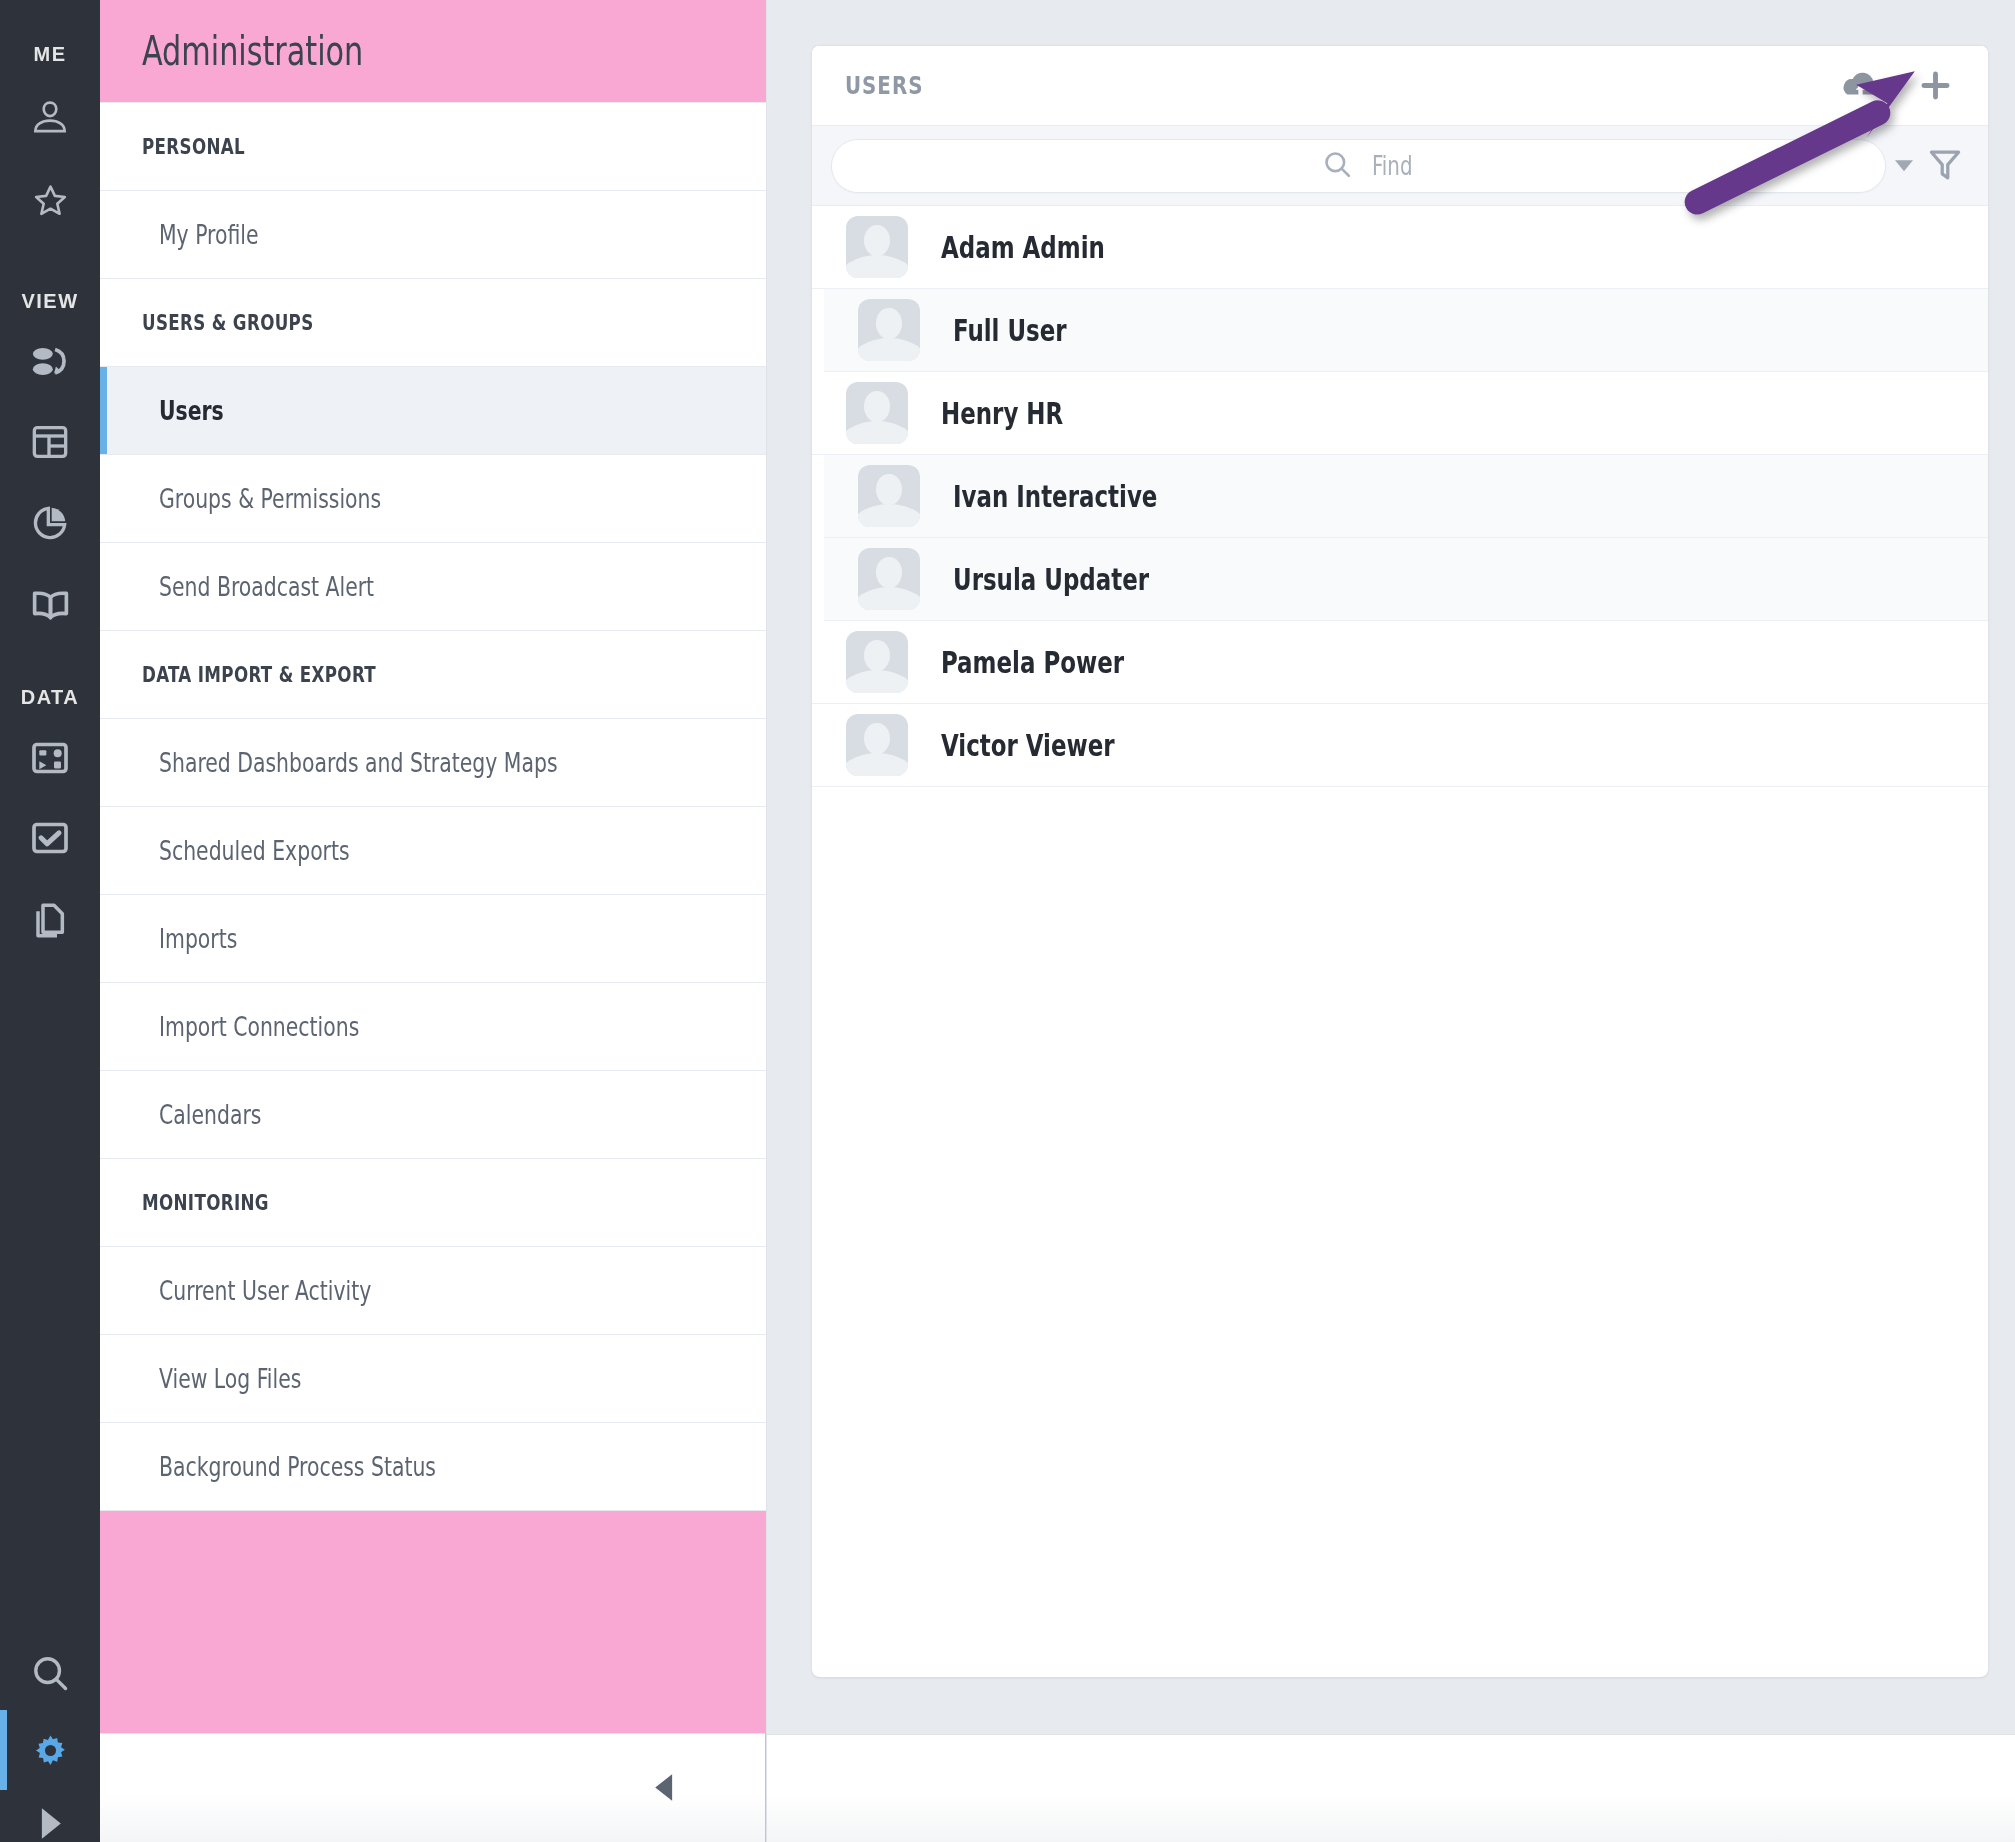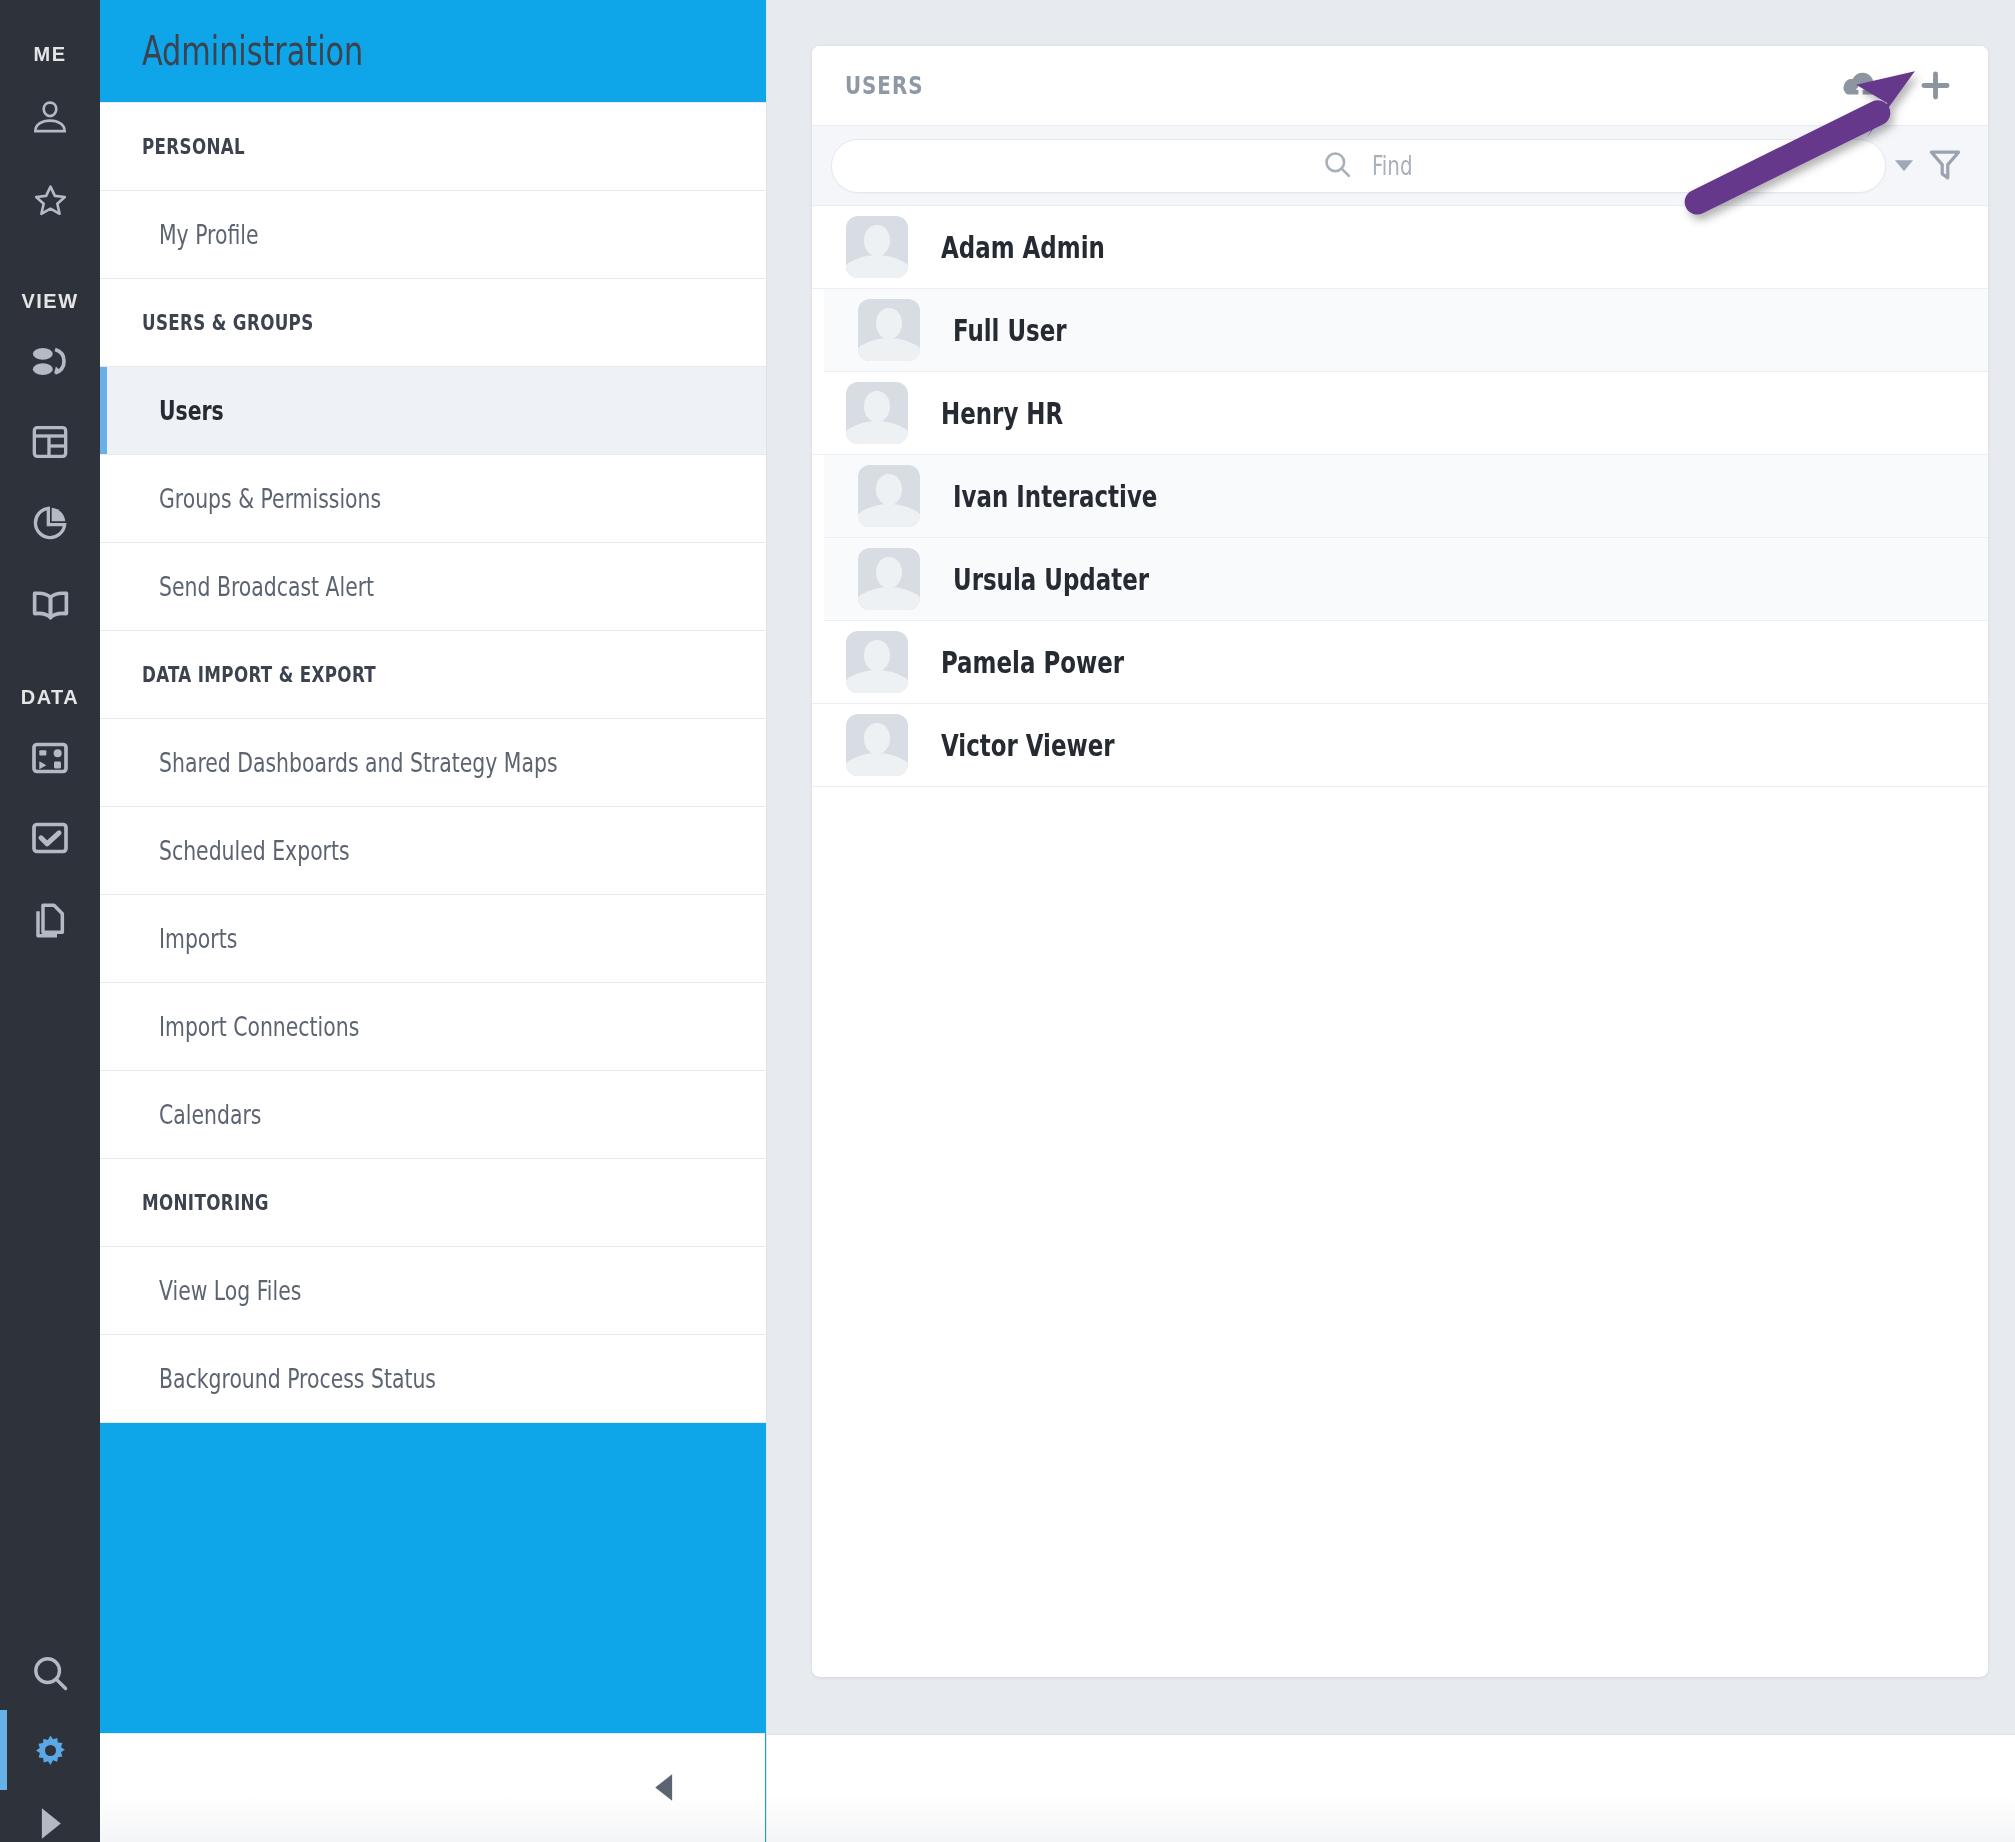--- a/index.html
+++ b/index.html
@@ -25,21 +25,21 @@
     cursor:pointer;
   }
   .rail-icon svg { display:block; }
   .rail-active-bar {
     position:absolute; left:0; width:6.7px; height:80px; background:#67b0e8;
   }
 
   
   #sidebar {
     position:absolute; left:100px; top:0; width:667px; height:1843px;
-    background:#0ea5e9; border-right:1.5px solid #dfe3e8;
+    background:#f9a8d4; border-right:1.5px solid #dfe3e8;
   }
   #sidebar-title-wrap {
     height:103px; display:flex; align-items:center;
     padding-left:42px; border-bottom:1.5px solid #e6e9ee;
   }
   #sidebar-title {
     font-size:41px; color:#3c434e; font-weight:normal;
     font-family:"DejaVu Sans Condensed","Liberation Sans", sans-serif;
     transform:scaleX(0.82); transform-origin:left center; white-space:nowrap;
   }
@@ -297,20 +297,23 @@
       <div class="nav-item">
         <span>Import Connections</span>
       </div>
 
       <div class="nav-item">
         <span>Calendars</span>
       </div>
 
       <div class="nav-section-header">
         <span>MONITORING</span>
+      </div>
+      <div class="nav-item">
+        <span>Current User Activity</span>
       </div>
       <div class="nav-item">
         <span>View Log Files</span>
       </div>
       <div class="nav-item">
         <span>Background Process Status</span>
       </div>
     </div>
 
     <div id="sidebar-collapse">

